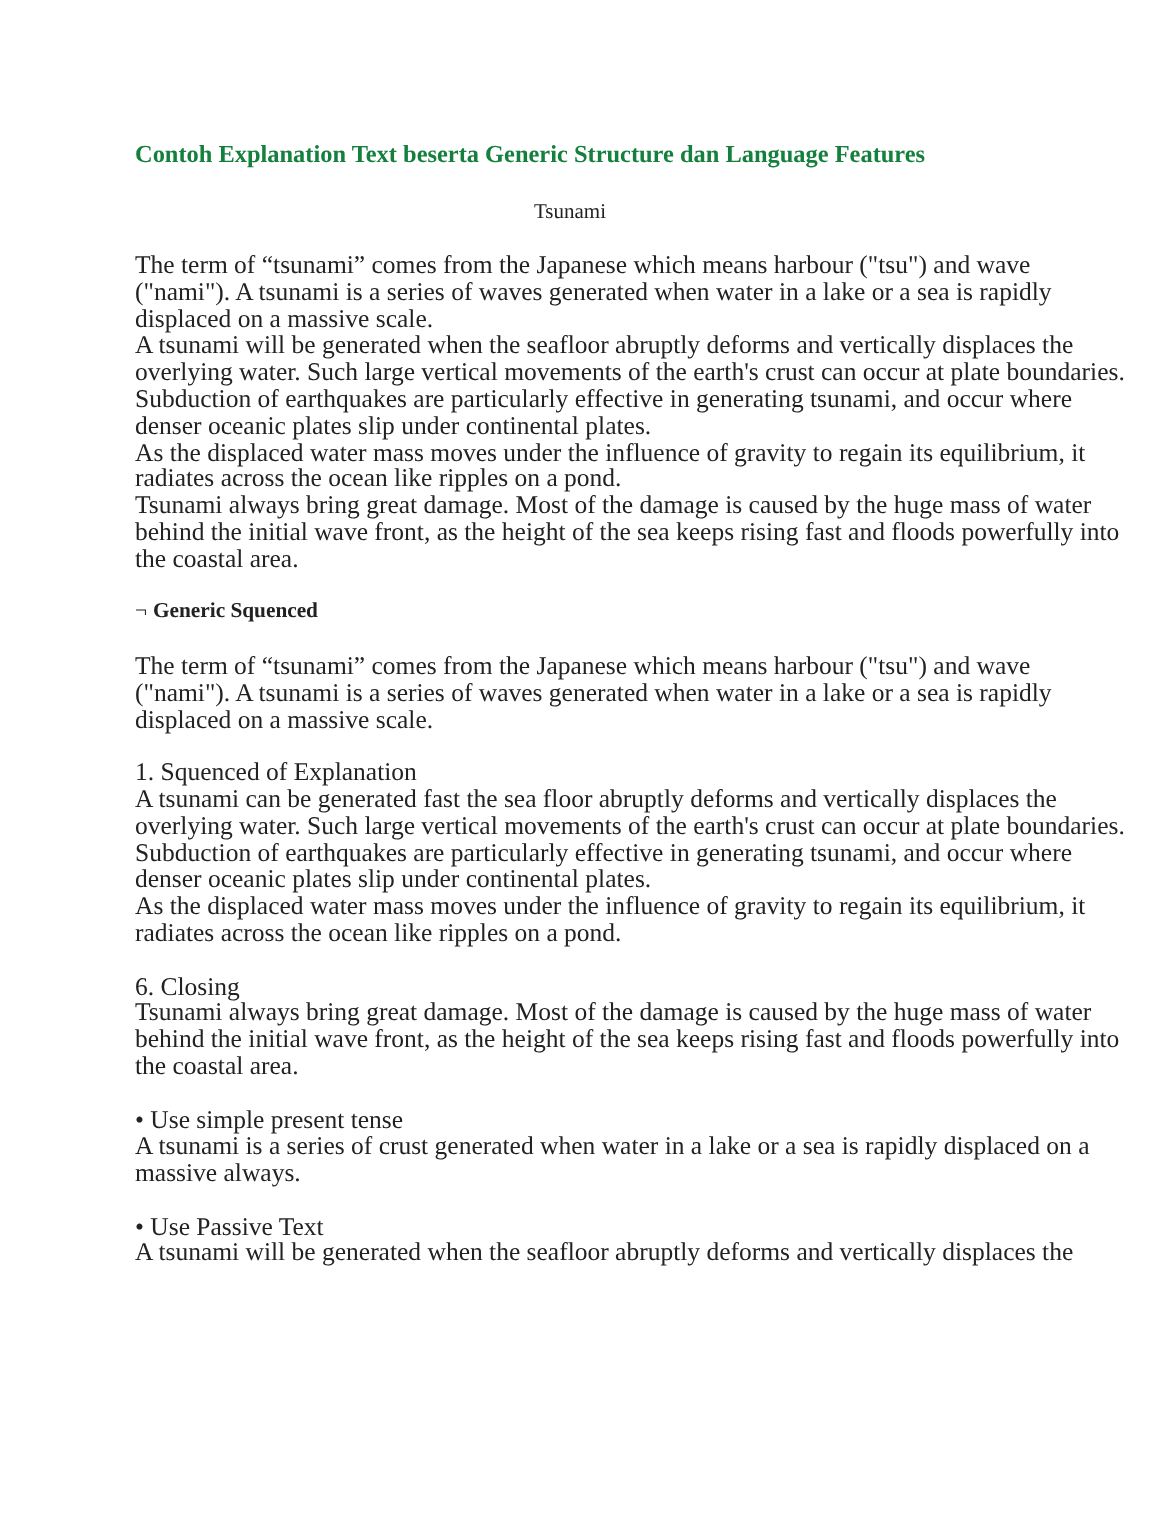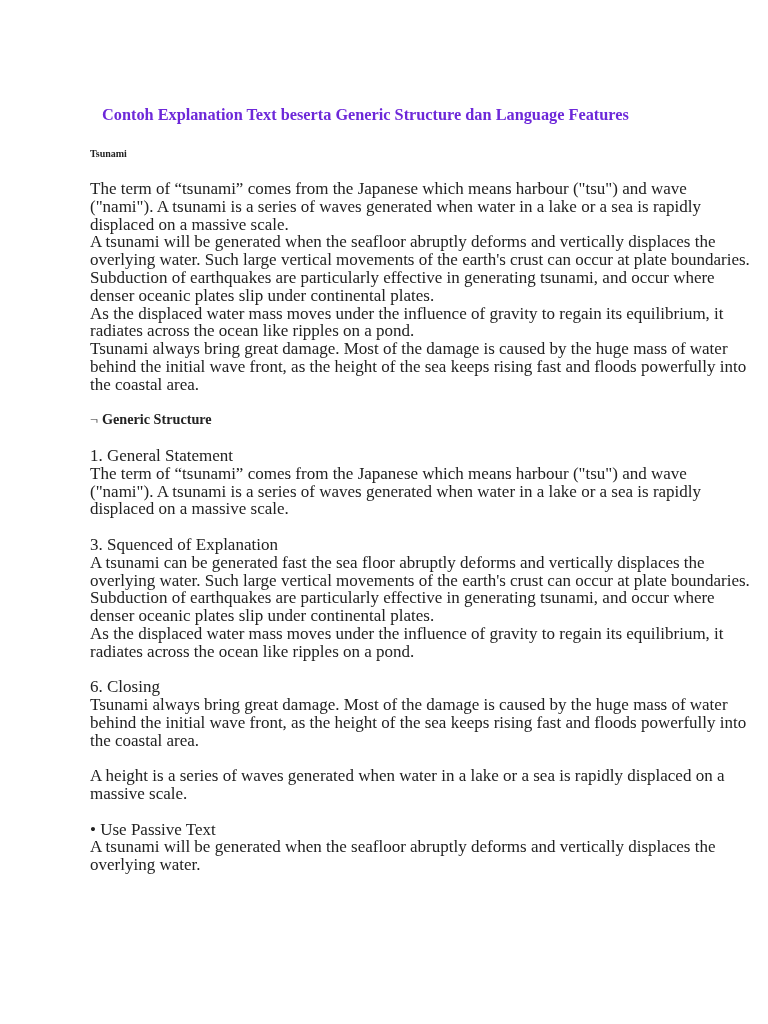--- a/index.html
+++ b/index.html
@@ -18,28 +18,28 @@
     .page {
       position: absolute;
       left: 90px;
       top: 92px;
       width: 600px;
     }
     .doc-title {
       font-weight: bold;
       font-size: 16.3px;
       line-height: 22px;
-      margin: 12px;
-      color: #6d28d9;
+      margin: 0;
+      color: #15803d;
       white-space: nowrap;
     }
     .sub-title {
-      font-weight: bold;
-      font-size: 10px;
-      text-align: left;
+      font-weight: normal;
+      font-size: 14px;
+      text-align: center;
       margin: 18px 0 0 0;
       line-height: 20px;
       width: 580px;
     }
     .p {
       font-size: 17px;
       line-height: 17.8px;
       margin: 0;
       white-space: nowrap;
     }
@@ -70,52 +70,51 @@
     <p class="p">denser oceanic plates slip under continental plates.</p>
     <p class="p">As the displaced water mass moves under the influence of gravity to regain its equilibrium, it</p>
     <p class="p">radiates across the ocean like ripples on a pond.</p>
     <p class="p">Tsunami always bring great damage. Most of the damage is caused by the huge mass of water</p>
     <p class="p">behind the initial wave front, as the height of the sea keeps rising fast and floods powerfully into</p>
     <p class="p">the coastal area.</p>
   </div>
 
   <div class="block">
     <p class="section-head">
-      <span class="mark">¬</span><span>Generic Structure</span>
+      <span class="mark">¬</span><span>Generic Squenced</span>
     </p>
   </div>
 
   <div class="block">
-    <p class="p">1. General Statement</p>
     <p class="p">The term of “tsunami” comes from the Japanese which means harbour ("tsu") and wave</p>
     <p class="p">("nami"). A tsunami is a series of waves generated when water in a lake or a sea is rapidly</p>
     <p class="p">displaced on a massive scale.</p>
   </div>
 
   <div class="block">
-    <p class="p">3. Squenced of Explanation</p>
+    <p class="p">1. Squenced of Explanation</p>
     <p class="p">A tsunami can be generated fast the sea floor abruptly deforms and vertically displaces the</p>
     <p class="p">overlying water. Such large vertical movements of the earth's crust can occur at plate boundaries.</p>
     <p class="p">Subduction of earthquakes are particularly effective in generating tsunami, and occur where</p>
     <p class="p">denser oceanic plates slip under continental plates.</p>
     <p class="p">As the displaced water mass moves under the influence of gravity to regain its equilibrium, it</p>
     <p class="p">radiates across the ocean like ripples on a pond.</p>
   </div>
 
   <div class="block">
     <p class="p">6. Closing</p>
     <p class="p">Tsunami always bring great damage. Most of the damage is caused by the huge mass of water</p>
     <p class="p">behind the initial wave front, as the height of the sea keeps rising fast and floods powerfully into</p>
     <p class="p">the coastal area.</p>
   </div>
 
 
   <div class="block">
-    <p class="p">A height is a series of waves generated when water in a lake or a sea is rapidly displaced on a</p>
-    <p class="p">massive scale.</p>
+    <p class="p">• Use simple present tense</p>
+    <p class="p">A tsunami is a series of crust generated when water in a lake or a sea is rapidly displaced on a</p>
+    <p class="p">massive always.</p>
   </div>
 
   <div class="block">
     <p class="p">• Use Passive Text</p>
     <p class="p">A tsunami will be generated when the seafloor abruptly deforms and vertically displaces the</p>
-    <p class="p">overlying water.</p>
   </div>
 </div>
 
 </body></html>

